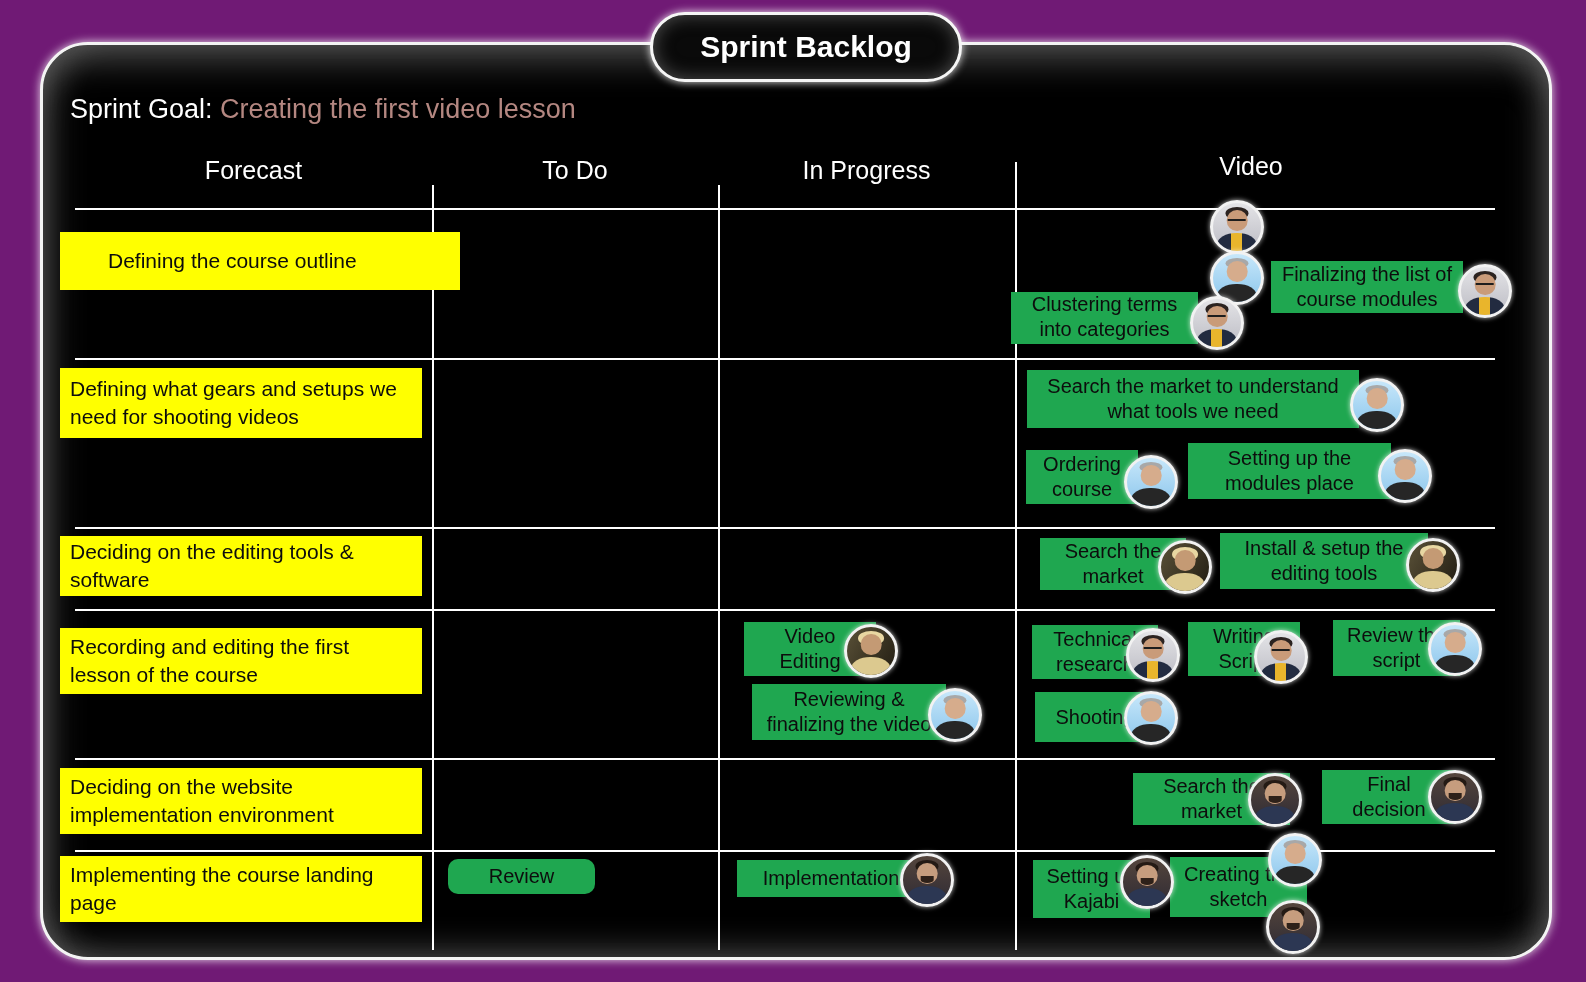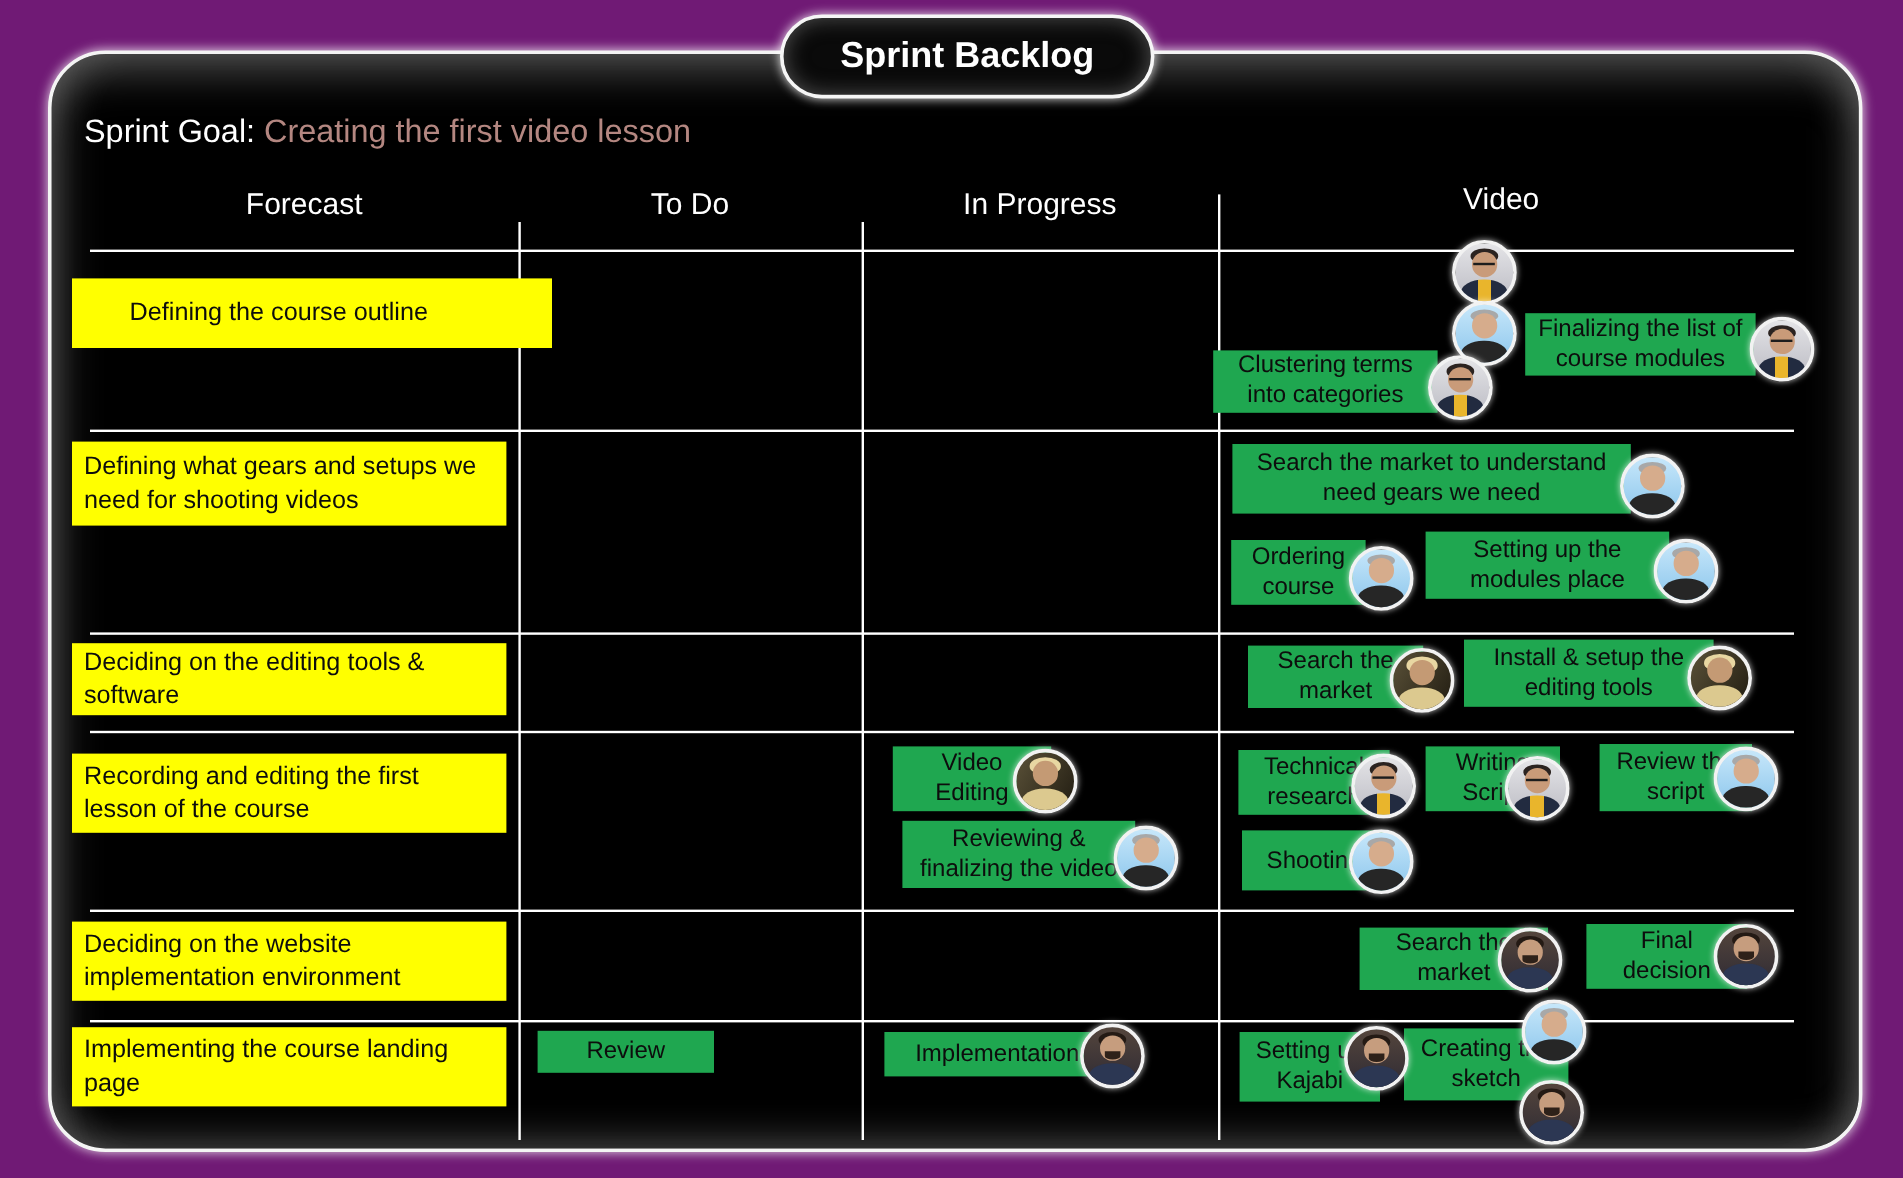--- a/index.html
+++ b/index.html
@@ -120,21 +120,21 @@
   <div class="av av-a" style="left:1190px;top:296px;">
       <span class="hr"></span>
       <span class="hd"></span>
       <span class="bd"></span>
     </div>
 
   <div class="card yellow" style="left:60px;top:368px;width:342px;height:62px;">
       <span>Defining what gears and setups we need for shooting videos</span>
     </div>
   <div class="card green" style="left:1027px;top:370px;width:316px;height:54px;">
-      <span>Search the market to understand need gears we need</span>
+      <span>Search the market to understand what tools we need</span>
     </div>
   <div class="av av-b" style="left:1350px;top:378px;">
       <span class="hr"></span>
       <span class="hd"></span>
       <span class="bd"></span>
     </div>
   <div class="card green" style="left:1026px;top:450px;width:96px;height:50px;">
       <span>Ordering course</span>
     </div>
   <div class="av av-b" style="left:1124px;top:455px;">
@@ -239,21 +239,21 @@
     </div>
   <div class="av av-d" style="left:1428px;top:770px;">
       <span class="hr"></span>
       <span class="hd"></span>
       <span class="bd"></span>
     </div>
 
   <div class="card yellow" style="left:60px;top:856px;width:342px;height:58px;">
       <span>Implementing the course landing page</span>
     </div>
-  <div class="card green" style="left:448px;top:859px;width:131px;height:31px;">
+  <div class="card green" style="left:448px;top:859px;width:131px;height:31px;border-radius:10px;">
       <span>Review</span>
     </div>
   <div class="card green" style="left:737px;top:860px;width:172px;height:33px;">
       <span>Implementation</span>
     </div>
   <div class="av av-d" style="left:900px;top:853px;">
       <span class="hr"></span>
       <span class="hd"></span>
       <span class="bd"></span>
     </div>

